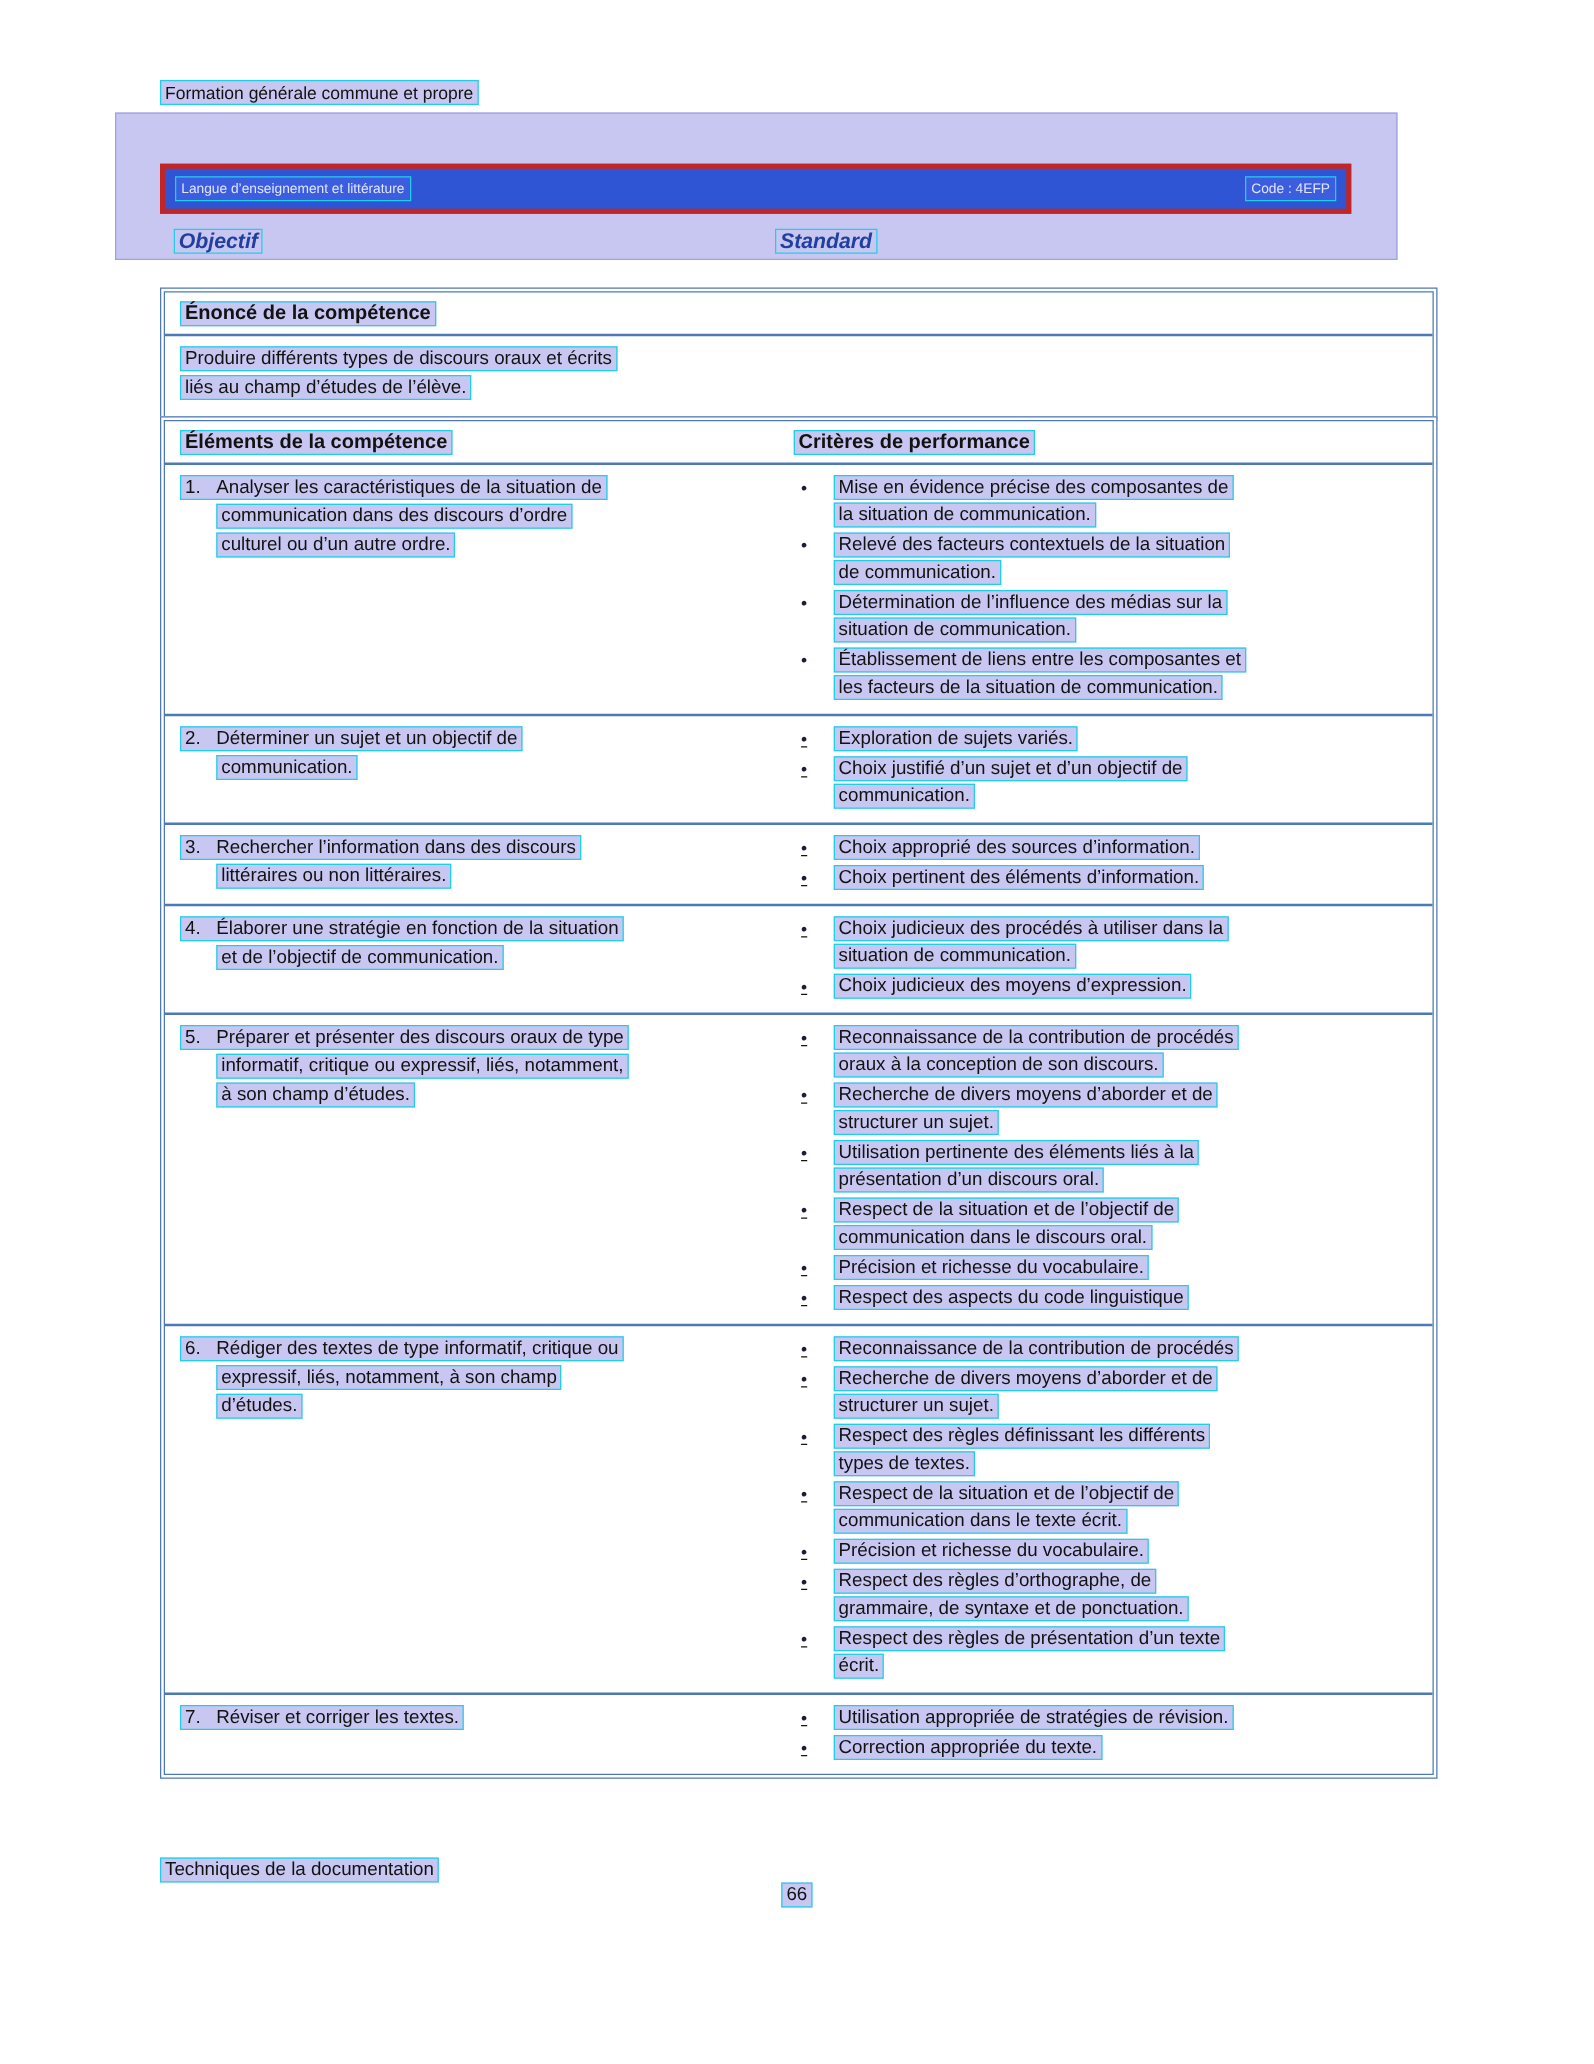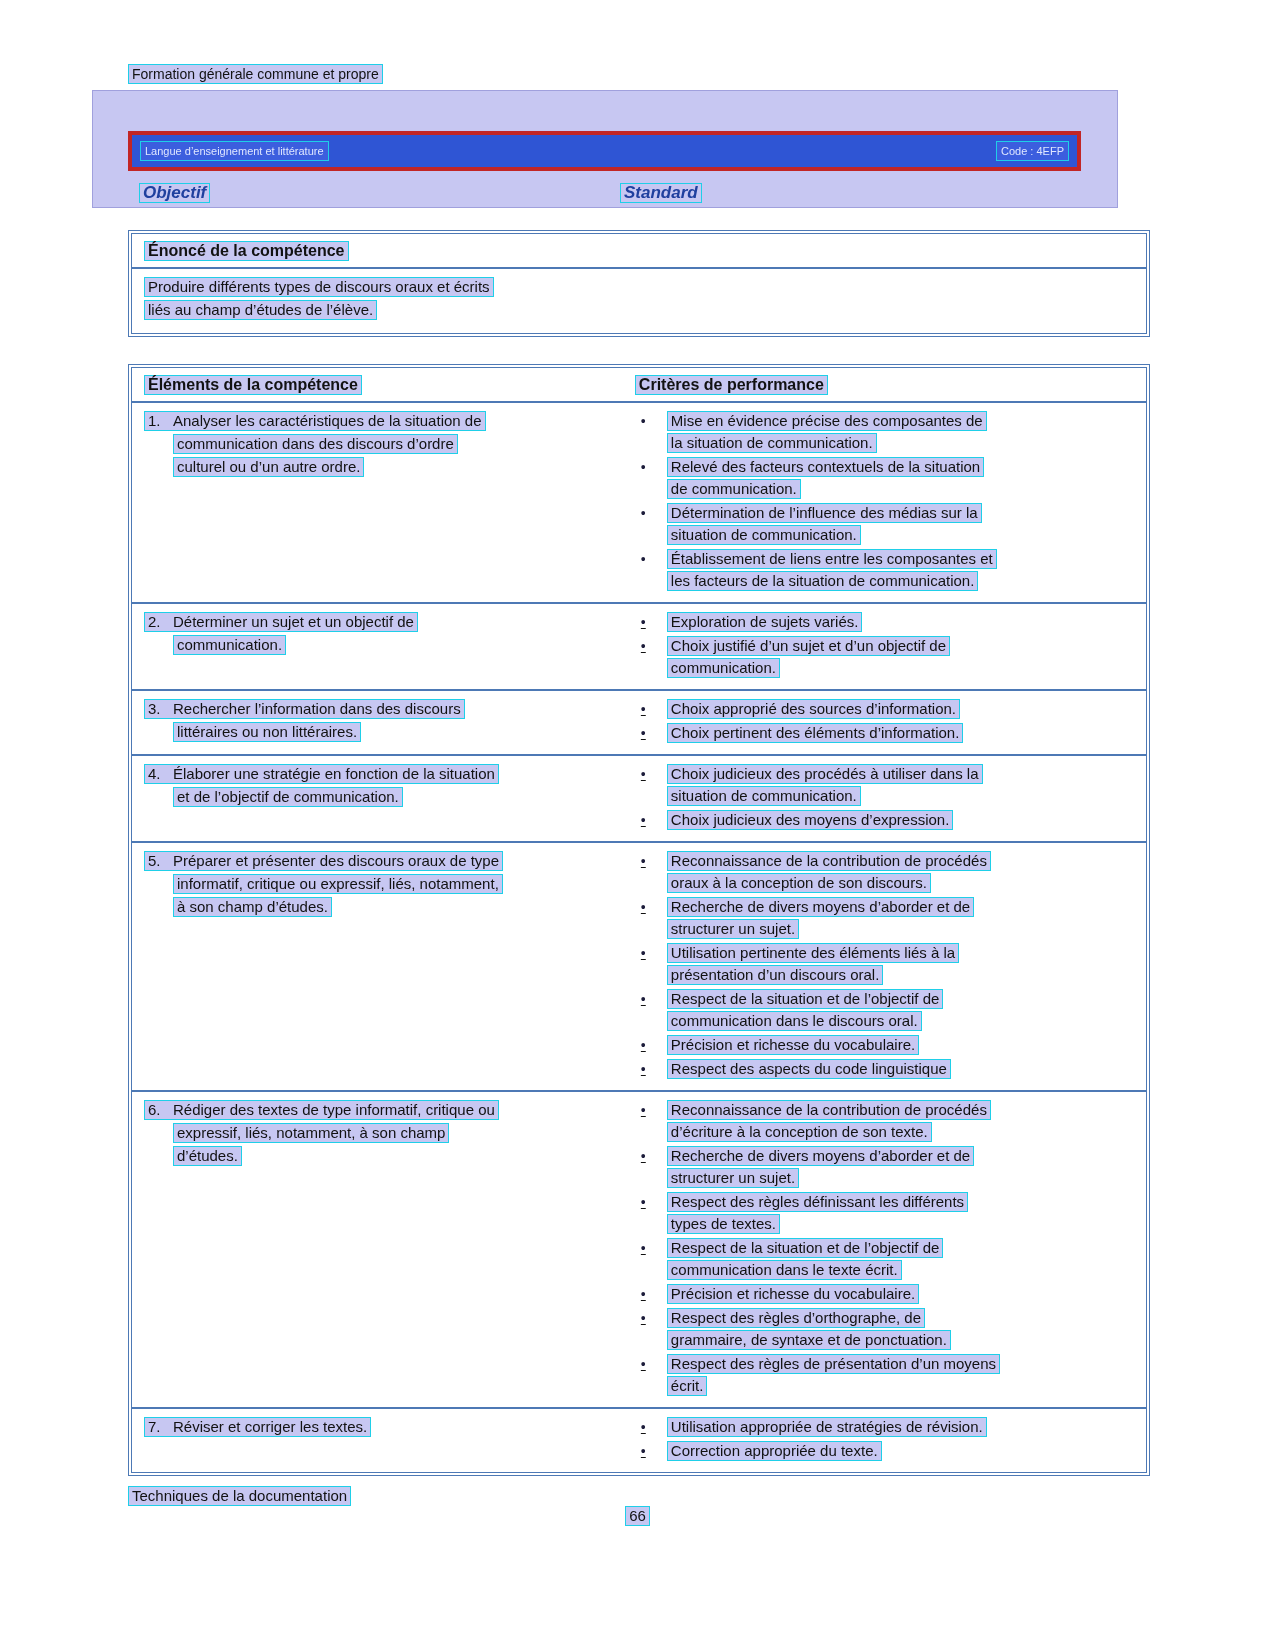--- a/index.html
+++ b/index.html
@@ -57,21 +57,21 @@
   .obj-label{left:46px;}
   .std-label{left:527px;}
   
   .tbl{
     position:absolute;left:128px;width:1022px;
     border:1px solid var(--table-border);
     padding:2px;background:#fff;box-sizing:border-box;
   }
   .tbl-inner{border:1px solid var(--table-border);}
   .enonce{top:230px;}
-  .maintbl{top:364px;}
+  .maintbl{top:333px;}
   .t1head{padding:7px 12px 6px;border-bottom:2px solid var(--table-border);}
   .t1body{padding:8px 12px 10px;}
   .thead{display:flex;padding:7px 0 6px;border-bottom:2px solid var(--table-border);}
   .th1{width:49%;padding-left:12px;box-sizing:border-box;}
   .th2{flex:1;padding-left:6px;}
   .hdr-text{font-size:16px;}
   
   .crow{display:flex;padding:6px 0 7px;}
   .crow + .crow{border-top:2px solid var(--table-border);text-decoration:underline;}
   .cell-left{width:49%;box-sizing:border-box;padding:2px 14px 0 12px;}
@@ -282,21 +282,20 @@
           <div class="cell-left">
             <div class="eline"><span class="hl"><span class="num">6.</span><span>Rédiger des textes de type informatif, critique ou</span></span></div>
             <div class="eline cont"><span class="hl">expressif, liés, notamment, à son champ</span></div>
             <div class="eline cont"><span class="hl">d’études.</span></div>
           </div>
           <div class="cell-right">
             <div class="crit">
               <span class="bullet">•</span>
               <div class="crit-lines">
                 <div class="tline"><span class="hl">Reconnaissance de la contribution de procédés</span></div>
-                <div class="tline"><span class="hl">d’écriture à la conception de son texte.</span></div>
               </div>
             </div>
             <div class="crit">
               <span class="bullet">•</span>
               <div class="crit-lines">
                 <div class="tline"><span class="hl">Recherche de divers moyens d’aborder et de</span></div>
                 <div class="tline"><span class="hl">structurer un sujet.</span></div>
               </div>
             </div>
             <div class="crit">
@@ -322,21 +321,21 @@
             <div class="crit">
               <span class="bullet">•</span>
               <div class="crit-lines">
                 <div class="tline"><span class="hl">Respect des règles d’orthographe, de</span></div>
                 <div class="tline"><span class="hl">grammaire, de syntaxe et de ponctuation.</span></div>
               </div>
             </div>
             <div class="crit">
               <span class="bullet">•</span>
               <div class="crit-lines">
-                <div class="tline"><span class="hl">Respect des règles de présentation d’un moyens</span></div>
+                <div class="tline"><span class="hl">Respect des règles de présentation d’un texte</span></div>
                 <div class="tline"><span class="hl">écrit.</span></div>
               </div>
             </div>
           </div>
         </div>
         <div class="crow">
           <div class="cell-left">
             <div class="eline"><span class="hl"><span class="num">7.</span><span>Réviser et corriger les textes.</span></span></div>
           </div>
           <div class="cell-right">

